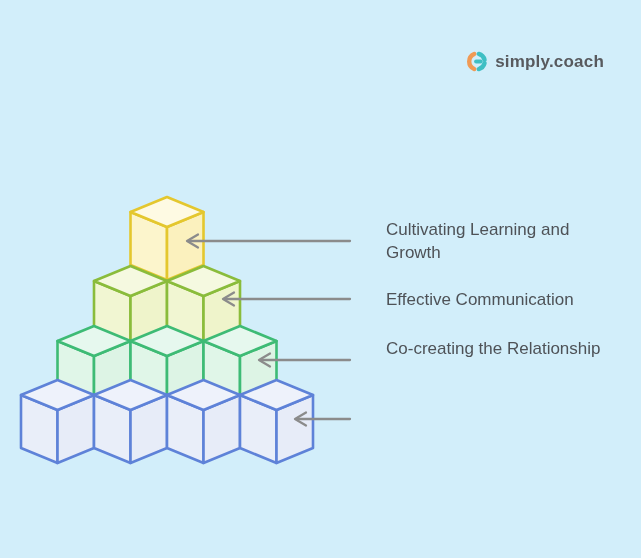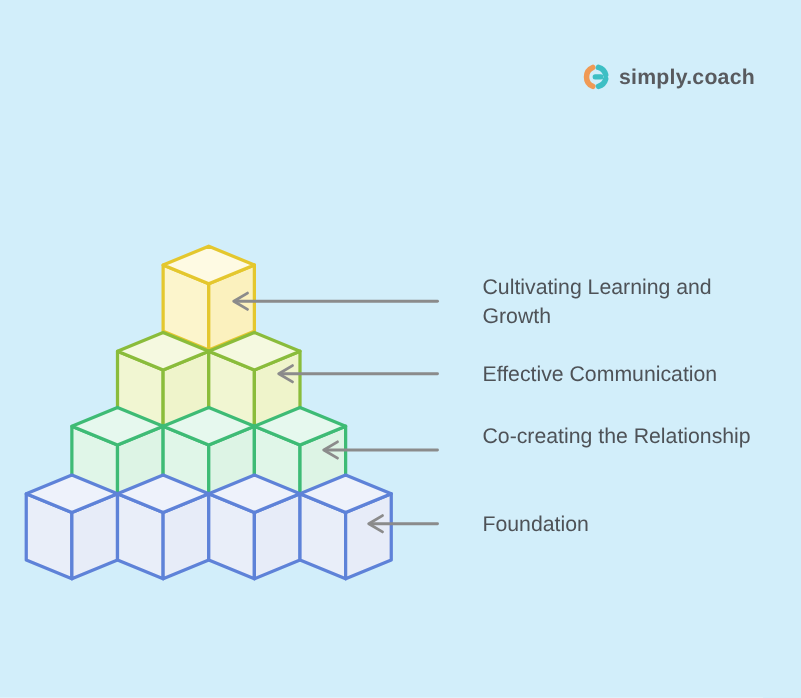--- a/index.html
+++ b/index.html
@@ -127,15 +127,14 @@
       </g>
       <g stroke="#8B8B8B" stroke-width="2.3" fill="none" stroke-linecap="round" stroke-linejoin="round">
         <path d="M 297 419 H 350"></path>
         <path d="M 306 412.5 L 295 419 L 306 425.5"></path>
       </g>
     </svg>
 
   <div class="level-label label-1" style="color: rgb(78, 82, 87);">Cultivating Learning and Growth</div>
   <div class="level-label label-3" style="color: rgb(78, 82, 87);">Co-creating the Relationship</div>
   <div class="level-label label-2" style="color: rgb(78, 82, 87);">Effective Communication</div>
-  <div class="level-label label-4" style="color: rgb(78, 82, 87);">Foundation</div>
 
 </div>
 
 </body></html>

